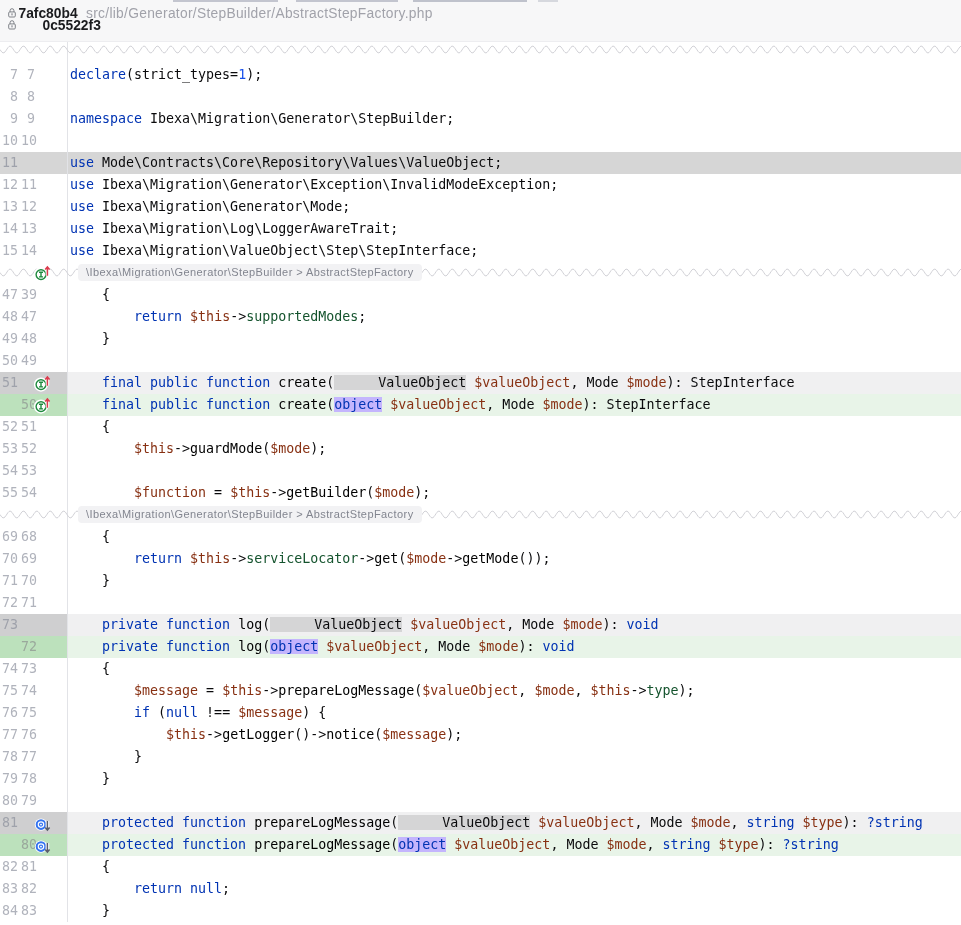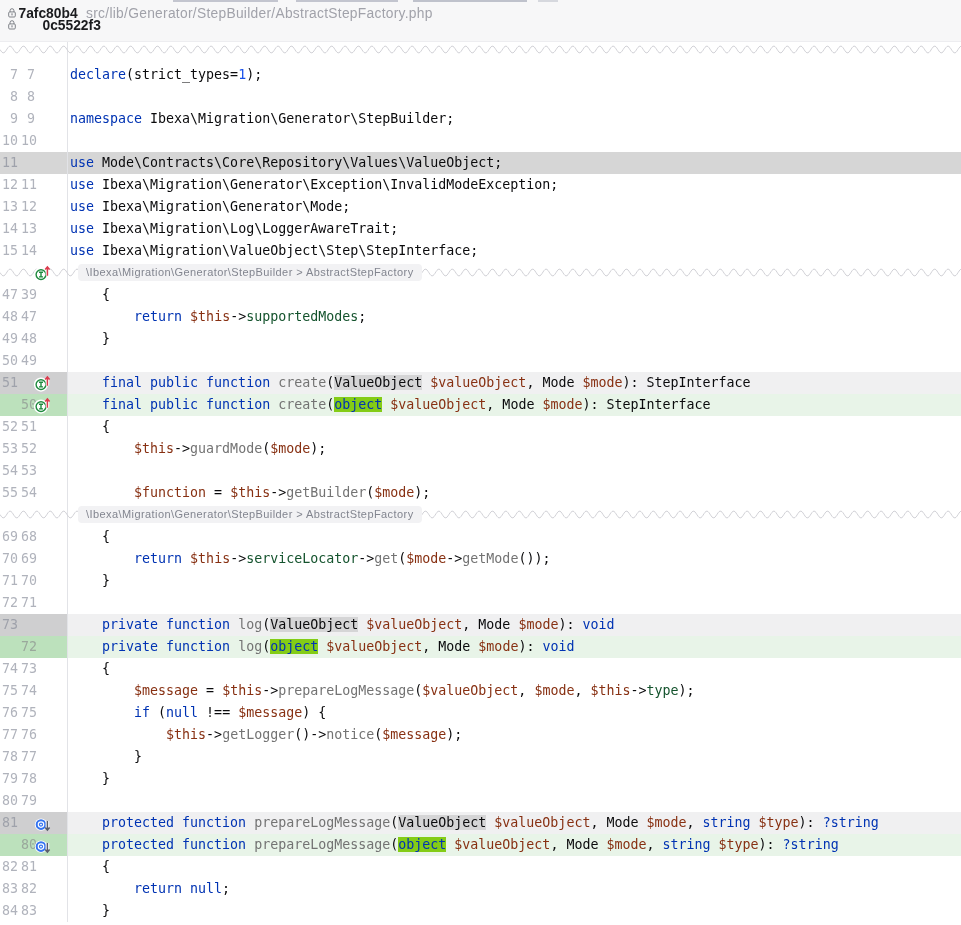--- a/index.html
+++ b/index.html
@@ -31,25 +31,25 @@
   .r-del .num{color:#9fa2ab;}
   .r-delmod .gut{background:#cfcfd0;}
   .r-delmod .code{background:#f0f0f1;}
   .r-delmod .num{color:#9fa2ab;}
   .r-addmod .gut{background:#bce1bc;}
   .r-addmod .code{background:#e8f4e8;}
   .r-addmod .num{color:#9aa89c;}
   
   .tk-k{color:#0033b3;}
   .tk-n{color:#1750eb;}
-  .tk-f{color:#737373;}
+  .tk-f{color:#000000;}
   .tk-p{color:#14532d;}
   .tk-v{color:#873012;}
-  .chg-del{background:#d5d5d6;}
-  .chg-add{background:#84cc16;margin-top:20px;}
+  .chg-del{background:#d5d5d6;padding-left:44px;}
+  .chg-add{background:#c4b5fd;margin-top:20px;}
   
   .r-wave .wave,.r-sep .wave{position:absolute;left:0;top:0;width:961px;height:22px;}
   .chip{position:absolute;left:78px;top:2px;height:17px;line-height:17px;
         background:#f2f2f4;border-radius:4px;padding:0 8px;
         font-family:"Liberation Sans",sans-serif;font-size:11px;color:#82858f;letter-spacing:0.42px;}
   .gicon{position:absolute;left:34px;top:2.5px;width:18px;height:18px;}
   .vline{position:absolute;left:67px;top:0;width:1px;height:22px;background:#e2e3e7;}
 </style>
 </head>
 <body>

